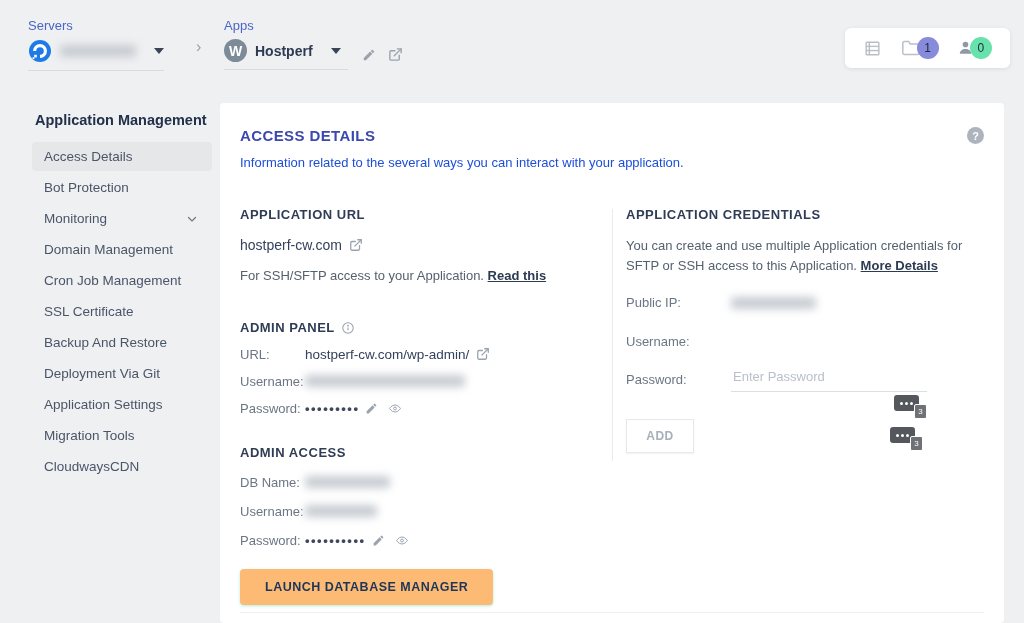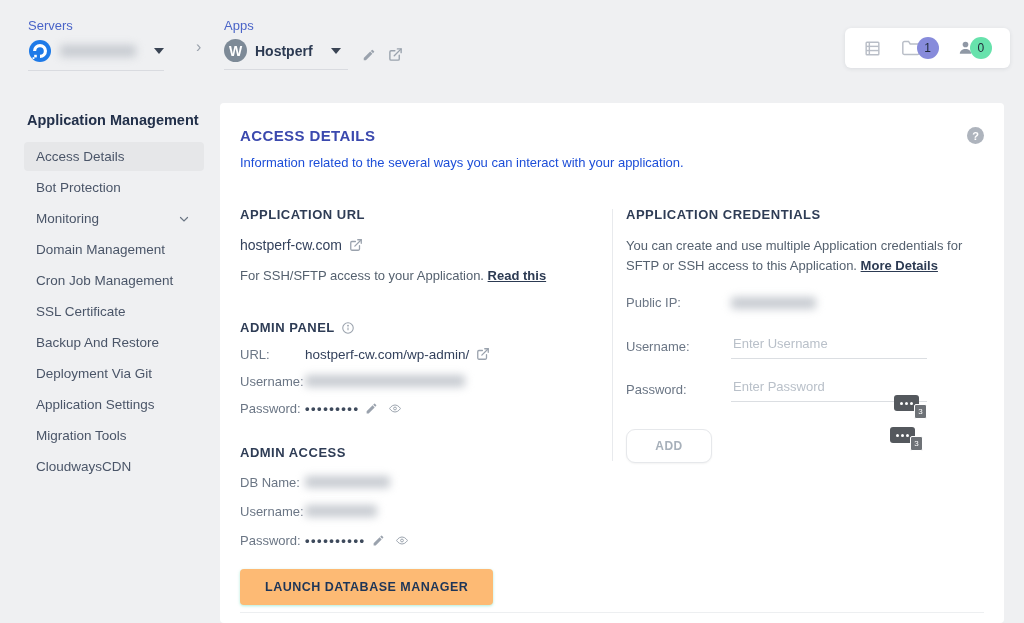--- a/index.html
+++ b/index.html
@@ -19,21 +19,21 @@
   .wp-circle { width:23px; height:23px; border-radius:50%; background:#7d8a97; color:#fff; font-size:14px; font-weight:bold; display:flex; align-items:center; justify-content:center; }
   .app-name { font-size:14px; font-weight:bold; color:#2c3a52; }
 
   .top-right-card { position:absolute; right:14px; top:28px; width:165px; height:40px; background:#fff; border-radius:6px;
     box-shadow:0 1px 4px rgba(40,50,70,.10); display:flex; align-items:center; justify-content:space-evenly; }
   .tr-item { position:relative; display:flex; align-items:center; color:#b9bec7; }
   .badge { width:22px; height:22px; border-radius:50%; display:flex; align-items:center; justify-content:center;
     font-size:12px; color:#212b3a; margin-left:-4px; }
 
   
-  .sidebar { position:absolute; left:0; top:100px; width:220px; }
+  .sidebar { position:absolute; left:8px; top:100px; width:220px; }
   .sidebar-title { margin:12px 0 14px 27px; font-size:14.5px; font-weight:bold; color:#22304a; }
   .side-item { display:flex; align-items:center; justify-content:space-between; margin:2px 16px 2px 24px;
     padding:7px 12px; font-size:13.5px; color:#4a5568; border-radius:4px; cursor:pointer; }
   .side-item.active { background:#e6e7e9; }
   .chev-down-sm { color:#6b7685; margin-right:2px; }
 
   
   .card { position:absolute; left:220px; top:103px; width:784px; height:520px; background:#fff; border-radius:4px; }
   .card-inner { padding:24px 20px 0 20px; position:relative; height:100%; }
   .card-head { display:flex; justify-content:space-between; align-items:flex-start; }
@@ -64,21 +64,21 @@
     font-family:"Liberation Sans", sans-serif; font-size:12.5px; font-weight:bold; letter-spacing:.5px;
     padding:11px 25px; border-radius:4px; box-shadow:0 1px 3px rgba(30,200,150,.35); }
 
   .cred-desc { margin-top:14px; font-size:13px; color:#55616f; line-height:1.55; max-width:368px; }
   .cred-row { display:flex; align-items:center; margin-top:14px; font-size:13px; }
   .cred-row.field { margin-top:18px; }
   .cred-label { width:105px; color:#6b7685; flex:none; }
   .u-input { width:196px; border:none; border-bottom:1px solid #dbdee2; font-family:"Liberation Sans", sans-serif;
     font-size:13px; color:#3e4a5c; padding:2px 2px 7px 2px; outline:none; background:transparent; }
   .u-input::placeholder { color:#b9c0c9; }
-  .add-btn { margin-top:27px; width:86px; height:34px; background:#fff; border:1px solid #e6e8eb; border-radius:9px;
+  .add-btn { margin-top:27px; width:68px; height:34px; background:#fff; border:1px solid #e6e8eb; border-radius:0;
     color:#a7b0ba; font-family:"Liberation Sans", sans-serif; font-size:12px; font-weight:bold; letter-spacing:.5px;
     box-shadow:0 1px 2px rgba(0,0,0,.05); cursor:pointer; }
 
   .dots-icon { position:absolute; width:25px; height:16px; background:#54585d; border-radius:3px;
     display:flex; align-items:center; justify-content:center; gap:2px; }
   .dots-icon i { width:3px; height:3px; border-radius:50%; background:#fff; }
   .dots-badge { position:absolute; right:-8px; bottom:-8px; width:13px; height:15px; background:#6e7277;
     border:1.5px solid #fff; border-radius:2px; color:#fff; font-size:8px; font-style:normal;
     display:flex; align-items:center; justify-content:center; }
   .dots-1 { left:674px; top:292px; }
@@ -325,21 +325,20 @@
             <span class="inline-link">More Details</span>
           </div>
 
           <div class="cred-row" style="margin-top:19px;">
             <span class="cred-label">Public IP:</span>
             <span class="blur-chip" style="width:85px;height:12px;"></span>
           </div>
 
           <div class="cred-row field" style="margin-top:24px;">
             <span class="cred-label">Username:</span>
-            <input class="u-input" type="text" placeholder="Enter Username" style="">
           </div>
 
           <div class="cred-row field">
             <span class="cred-label">Password:</span>
             <input class="u-input" type="text" placeholder="Enter Password" style="">
           </div>
 
           <button class="add-btn">ADD</button>
         </div>
       </div>

